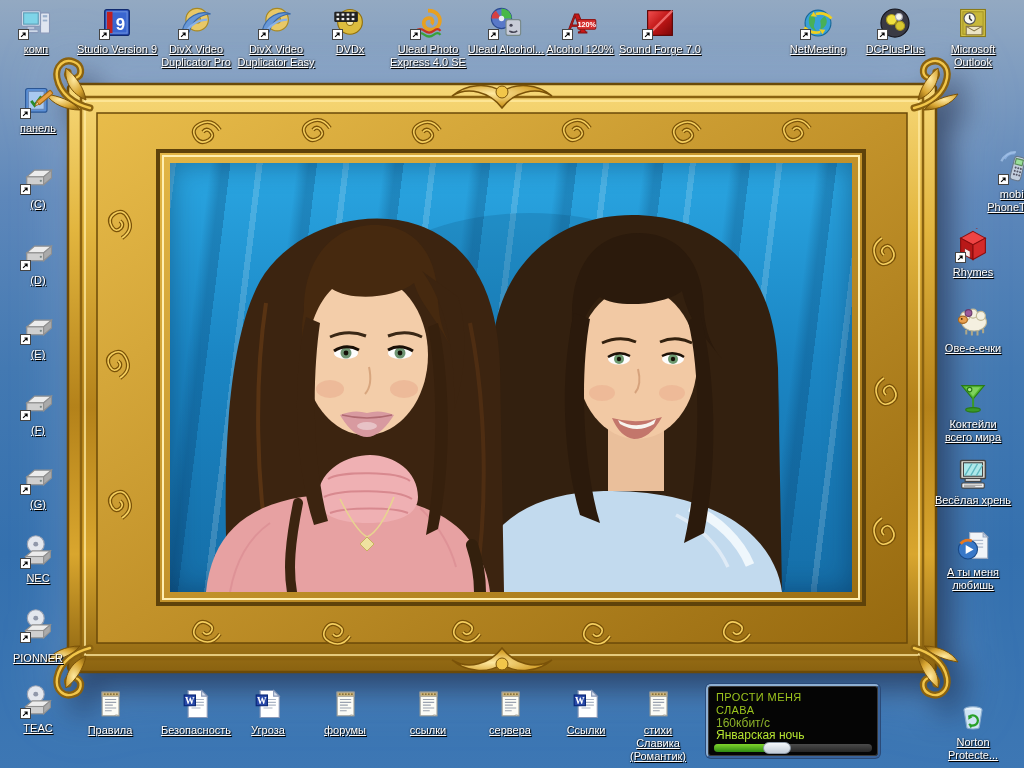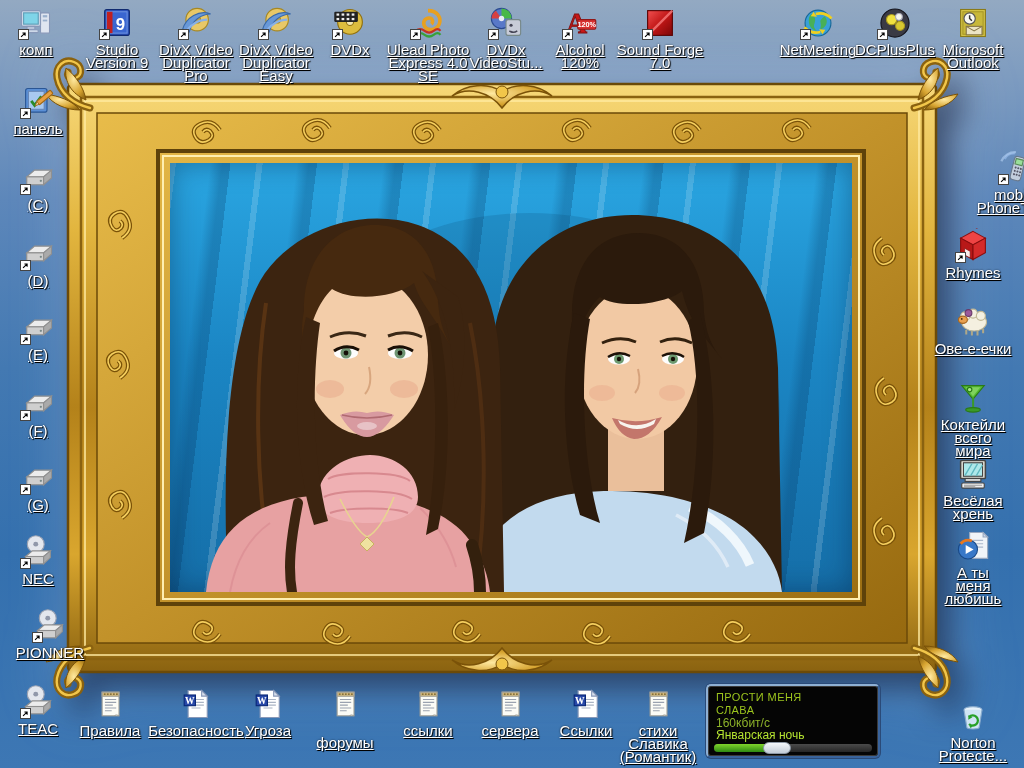--- a/index.html
+++ b/index.html
@@ -5,21 +5,21 @@
   html,body{margin:0;padding:0;}
   body{width:1024px;height:768px;overflow:hidden;font-family:"Liberation Sans",sans-serif;}
   .desktop{position:relative;width:1024px;height:768px;
     background:linear-gradient(180deg,#93a9c2 0%,#7e9cc0 10%,#5d87ba 26%,#4379b2 48%,#3470ae 72%,#3d77b4 100%);}
   
   .item{position:absolute;display:flex;flex-direction:column;align-items:center;cursor:pointer;}
   .ico{position:relative;width:36px;height:36px;}
   .ico svg{display:block;}
   .sc{position:absolute;left:0;bottom:1px;width:11px;height:11px;background:#fff;border:1px solid #444;box-sizing:border-box;}
   .sc svg{width:100%;height:100%;}
-  .lbl{margin-top:2px;color:#fff;font-size:15px;line-height:13px;text-align:center;text-decoration:underline;
+  .lbl{margin-top:2px;color:#fff;font-size:11px;line-height:13px;text-align:center;text-decoration:underline;
     text-shadow:1px 1px 1px #000,0 0 2px rgba(0,0,0,.65);}
   
   .frame-svg{position:absolute;left:50px;top:58px;width:940px;height:650px;overflow:visible;
     filter:drop-shadow(14px 16px 14px rgba(8,18,48,.55)) drop-shadow(0 0 26px rgba(235,240,255,.25));}
   .photo{position:absolute;left:170px;top:163px;width:682px;height:429px;
     background:
       repeating-linear-gradient(97deg, rgba(255,255,255,.16) 0 6px, rgba(255,255,255,0) 6px 40px, rgba(0,40,80,.22) 52px 60px, rgba(0,40,80,0) 60px 86px),
       linear-gradient(180deg,#2aa6e2,#1b86c4 45%,#156ea8);
     box-shadow:inset 0 0 28px rgba(0,25,55,.4);}
   .photo svg{position:absolute;inset:0;}
@@ -308,21 +308,21 @@
             <rect x="16" y="13" width="13" height="14" rx="2" fill="#c8ccd8" stroke="#788"></rect>
             <circle cx="20.5" cy="18" r="1.4" fill="#445"></circle>
             <path d="M19,23 q3.5,2.5 7,0" stroke="#445" stroke-width="1.4" fill="none"></path>
           </svg>
           <span class="sc">
             <svg viewBox="0 0 10 10">
               <path d="M2.3,7.7 L6.3,3.7 M3.8,3.4 h3 v3" stroke="#000" stroke-width="1.2" fill="none"></path>
             </svg>
           </span>
         </span>
-        <div class="lbl">DVDx VideoStu...</div>
+        <div class="lbl">Ulead Alcohol...</div>
       </div>
       <div class="item" style="left: 536px; top: 5px; width: 88px;">
         <span class="ico">
           <svg viewBox="0 0 32 32" width="36" height="36">
             <text x="13" y="25" font-size="26" font-weight="bold" fill="#c81818" stroke="#801010" stroke-width=".8" text-anchor="middle" font-family="Liberation Serif,serif">A</text>
             <rect x="14" y="13" width="16" height="8.5" rx="1" fill="#d83030" stroke="#901818"></rect>
             <text x="22" y="19.8" font-size="6.5" font-weight="bold" fill="#fff" text-anchor="middle" font-family="Liberation Sans,sans-serif">120%</text>
           </svg>
           <span class="sc">
             <svg viewBox="0 0 10 10">
@@ -508,21 +508,21 @@
             <polygon points="21,26.5 27,21 27,15 21,20" fill="#aaaaaa" stroke="#909090"></polygon>
           </svg>
           <span class="sc">
             <svg viewBox="0 0 10 10">
               <path d="M2.3,7.7 L6.3,3.7 M3.8,3.4 h3 v3" stroke="#000" stroke-width="1.2" fill="none"></path>
             </svg>
           </span>
         </span>
         <div class="lbl">NEC</div>
       </div>
-      <div class="item" style="left: 12px; top: 608px; width: 76px;">
+      <div class="item" style="left: 0px; top: 608px; width: 76px; gap: 6px;">
         <span class="ico">
           <svg viewBox="0 0 32 32" width="36" height="36">
             <circle cx="14" cy="9" r="7.5" fill="#e3e7ee" stroke="#9aa2b2"></circle>
             <circle cx="14" cy="9" r="2.2" fill="#9098aa"></circle>
             <polygon points="5,20 11,15 27,15 21,20" fill="#ececec" stroke="#909090"></polygon>
             <rect x="5" y="20" width="16" height="6.5" fill="#cfcfcf" stroke="#909090"></rect>
             <polygon points="21,26.5 27,21 27,15 21,20" fill="#aaaaaa" stroke="#909090"></polygon>
           </svg>
           <span class="sc">
             <svg viewBox="0 0 10 10">
@@ -687,21 +687,21 @@
           <svg viewBox="0 0 32 32" width="36" height="36">
             <path d="M9,4 h12 l5,5 v19 h-17 z" fill="#fff" stroke="#8898b8"></path>
             <polygon points="21,4 21,9 26,9" fill="#d8e0ec" stroke="#8898b8"></polygon>
             <path d="M12,12 h11 M12,14.5 h11 M12,17 h11 M12,19.5 h8" stroke="#aab4c4" stroke-width="1"></path>
             <rect x="5.5" y="8" width="10" height="9.5" fill="#2848a8" stroke="#0a2878"></rect>
             <text x="10.5" y="15.6" font-size="8.5" font-weight="bold" fill="#fff" text-anchor="middle" font-family="Liberation Serif,serif">W</text>
           </svg>
         </span>
         <div class="lbl">Угроза</div>
       </div>
-      <div class="item" style="left: 307px; top: 686px; width: 76px; gap: 12px;">
+      <div class="item" style="left: 307px; top: 686px; width: 76px;">
         <span class="ico">
           <svg viewBox="0 0 32 32" width="36" height="36">
             <rect x="9" y="5.5" width="15" height="21" fill="#fcfcf6" stroke="#a0a098"></rect>
             <rect x="9" y="5.5" width="15" height="3.6" fill="#d8bc7c" stroke="#a0a098"></rect>
             <path d="M10.5,7.3 h1.6 M13.2,7.3 h1.6 M15.9,7.3 h1.6 M18.6,7.3 h1.6 M21.3,7.3 h1.6" stroke="#6a5828" stroke-width="1.1"></path>
             <path d="M11.5,12 h10 M11.5,14.5 h10 M11.5,17 h7 M11.5,19.5 h10 M11.5,22 h6" stroke="#9aa2b0" stroke-width="1"></path>
             <path d="M24,26.5 q-2.5,-1.5 -4,0" fill="#e8e8dc" stroke="#a0a098"></path>
           </svg>
         </span>
         <div class="lbl">форумы</div>

